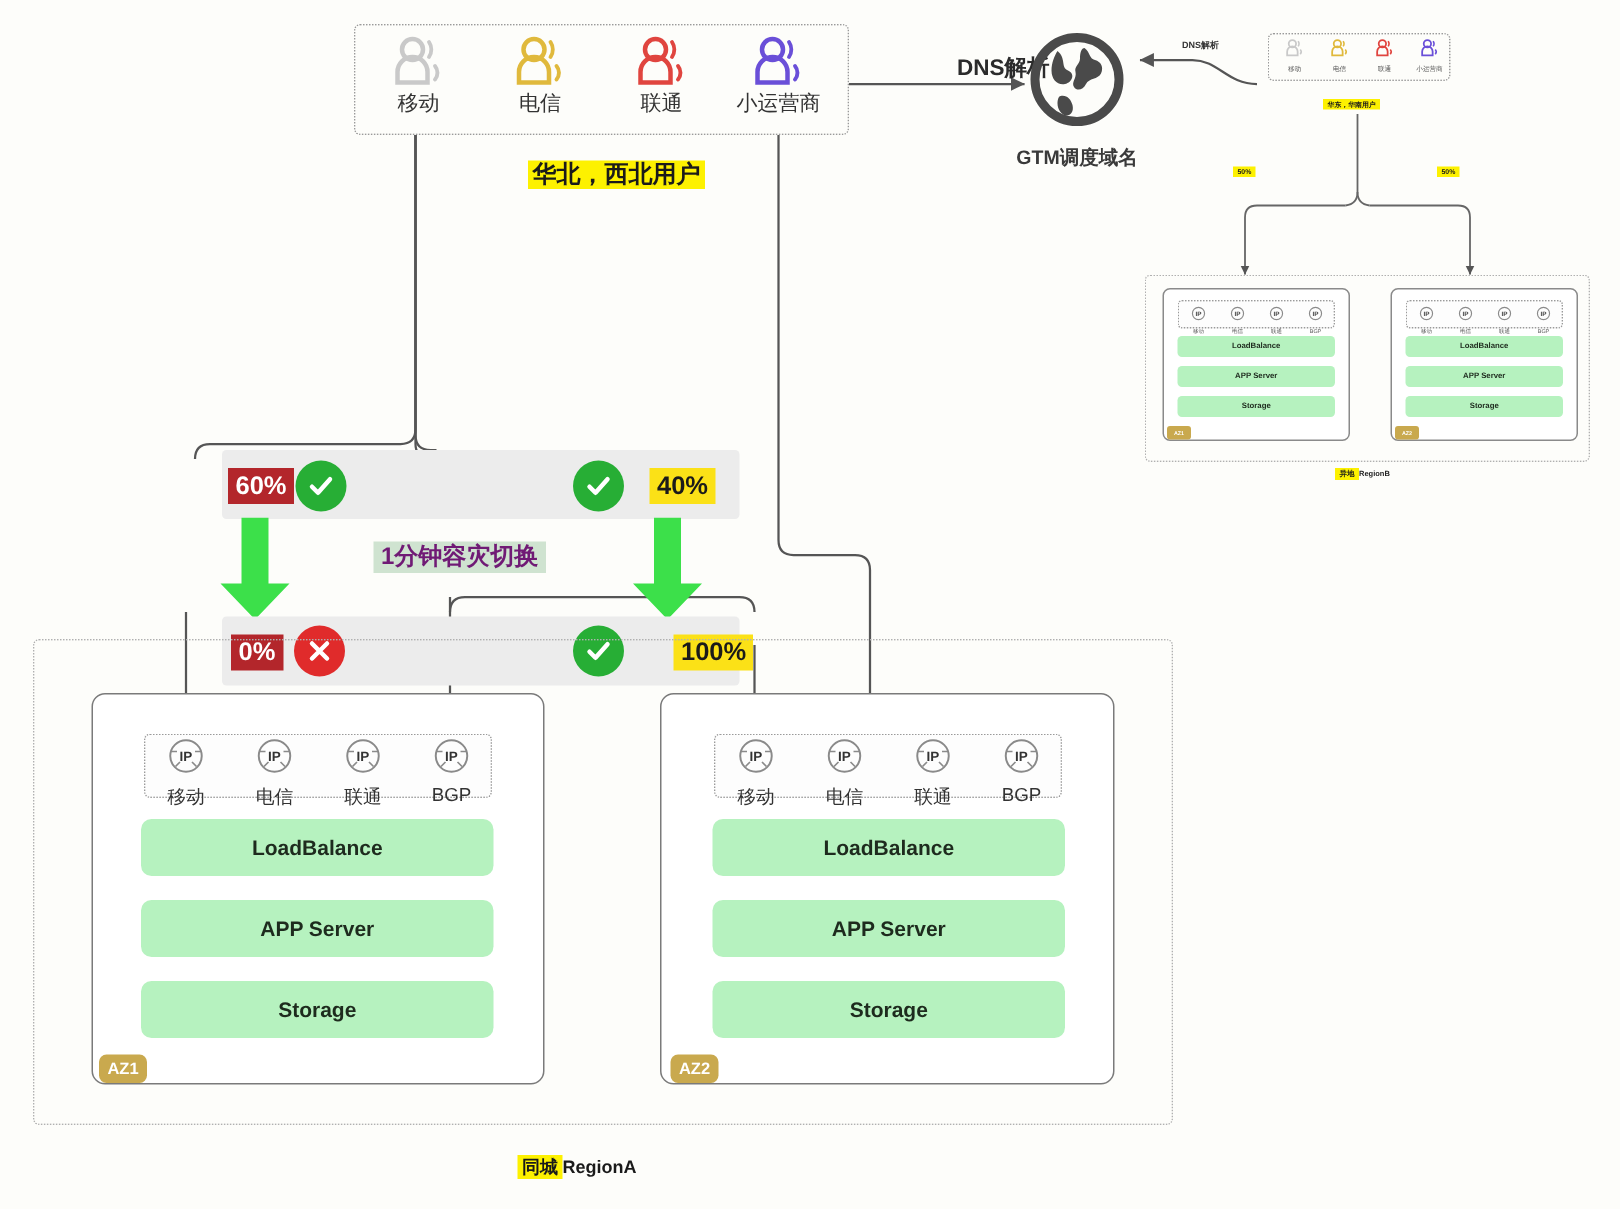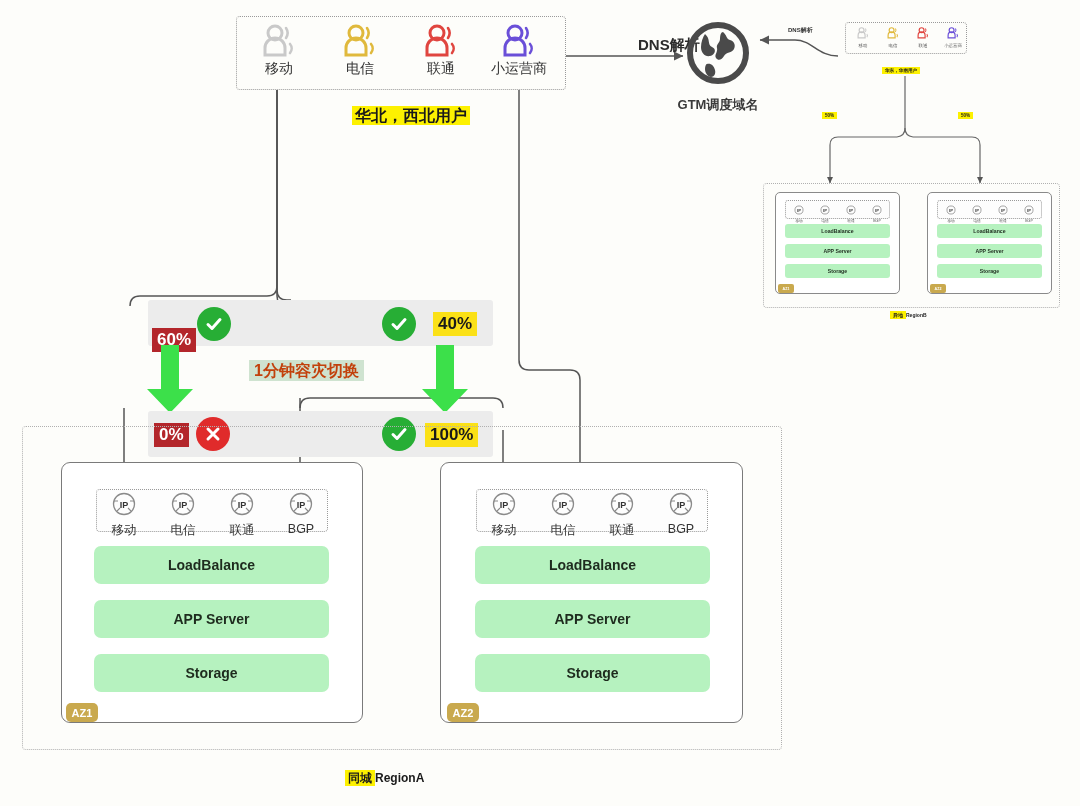--- a/index.html
+++ b/index.html
@@ -8,21 +8,21 @@
   .abs{position:absolute;box-sizing:border-box;}
   svg.layer{position:absolute;left:0;top:0;width:1080px;height:806px;pointer-events:none;}
 
   
   .carrier-panel{border:1.5px dotted #9a9a9a;border-radius:4px;background:#fdfdfa;}
   .carrier{position:absolute;width:86px;text-align:center;}
   .carrier .label{font-size:14px;color:#333;margin-top:2px;font-weight:500;}
   .usr{display:block;margin:0 auto;}
 
   .hl-yellow{background:#fdf100;color:#1a1a1a;font-weight:bold;padding:1px 3px;}
-  .hl-green{background:#cfe3d0;color:#c2410c;font-weight:bold;padding:2px 5px;}
+  .hl-green{background:#cfe3d0;color:#701a75;font-weight:bold;padding:2px 5px;}
 
   .gtm-label{font-size:15px;font-weight:bold;color:#2b2b2b;}
   .gtm-caption{font-size:13px;font-weight:bold;color:#3a3a3a;text-align:center;width:140px;}
 
   
   .strip{background:#ececec;border-radius:3px;}
   .pct{font-size:17px;font-weight:bold;padding:2px 5px;line-height:1.15;}
   .pct.red{background:#b3262b;color:#fff;}
   .pct.yellow{background:#fbe117;color:#1a1a1a;margin-left:9px;}
   .badge-circle{border-radius:50%;display:flex;align-items:center;justify-content:center;}
@@ -169,21 +169,21 @@
   </svg>
 
   <div class="abs gtm-caption" style="left:648px;top:96px;">GTM调度域名</div>
 
   <div class="abs" style="left:788px;top:26px;font-size:6px;font-weight:bold;color:#333;">
     <span>DNS解析</span>
   </div>
 
   <div class="abs strip" style="left:148px;top:300px;width:345px;height:46px;"></div>
 
-  <div class="abs pct red" style="left:152px;top:328px;">60%</div>
+  <div class="abs pct red" style="left:152px;top:312px;">60%</div>
   <div class="abs badge-circle ok" style="left:197px;top:307px;width:34px;height:34px;">
     <svg width="20" height="20" viewBox="0 0 20 20">
       <path d="M4,10.5 L8,14.5 L16,5.5" fill="none" stroke="#fff" stroke-width="3" stroke-linecap="round" stroke-linejoin="round"></path>
     </svg>
   </div>
 
   <div class="abs badge-circle ok" style="left:382px;top:307px;width:34px;height:34px;">
     <svg width="20" height="20" viewBox="0 0 20 20">
       <path d="M4,10.5 L8,14.5 L16,5.5" fill="none" stroke="#fff" stroke-width="3" stroke-linecap="round" stroke-linejoin="round"></path>
     </svg>
@@ -208,21 +208,21 @@
     <svg width="18" height="18" viewBox="0 0 18 18">
       <path d="M4,4 L14,14 M14,4 L4,14" fill="none" stroke="#fff" stroke-width="3" stroke-linecap="round"></path>
     </svg>
   </div>
 
   <div class="abs badge-circle ok" style="left:382px;top:417px;width:34px;height:34px;">
     <svg width="20" height="20" viewBox="0 0 20 20">
       <path d="M4,10.5 L8,14.5 L16,5.5" fill="none" stroke="#fff" stroke-width="3" stroke-linecap="round" stroke-linejoin="round"></path>
     </svg>
   </div>
-  <div class="abs pct yellow" style="left:416px;top:423px;">100%</div>
+  <div class="abs pct yellow" style="left:440px;top:423px;">100%</div>
 
   <div class="abs region-outer" style="left:22px;top:426px;width:760px;height:324px;"></div>
   <div class="abs region-caption" style="left:345px;top:770px;">
     <span class="hl-yellow">同城</span><span>RegionA</span>
   </div>
 
   <div class="abs az-box" style="left:61px;top:462px;width:302px;height:261px;"></div>
   <div class="abs ip-row" style="left:96px;top:489px;width:232px;height:43px;"></div>
 
   <div class="abs ipcell" style="left:100px;top:491px;width:48px;">

